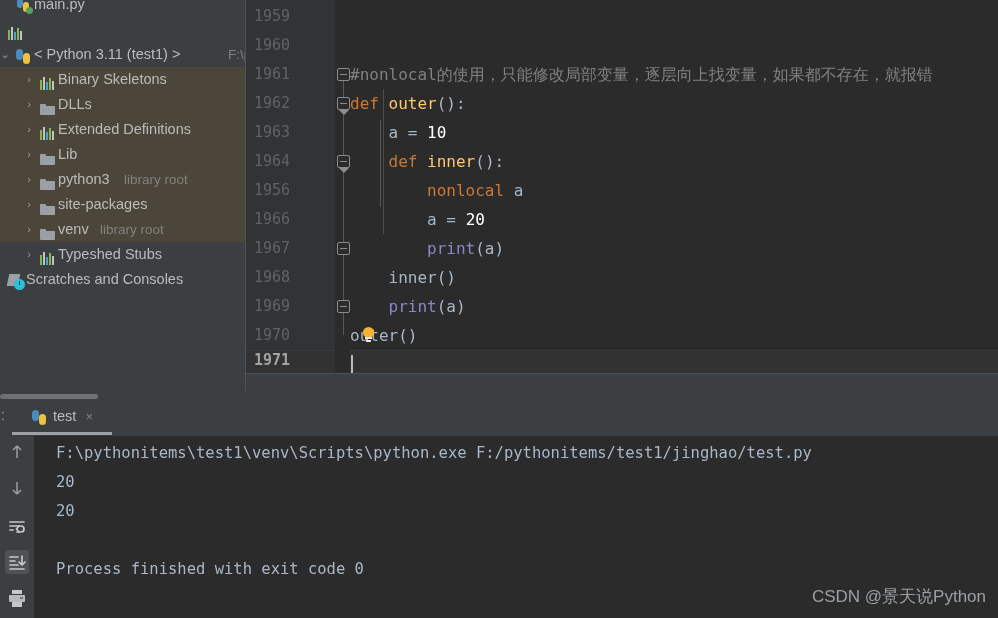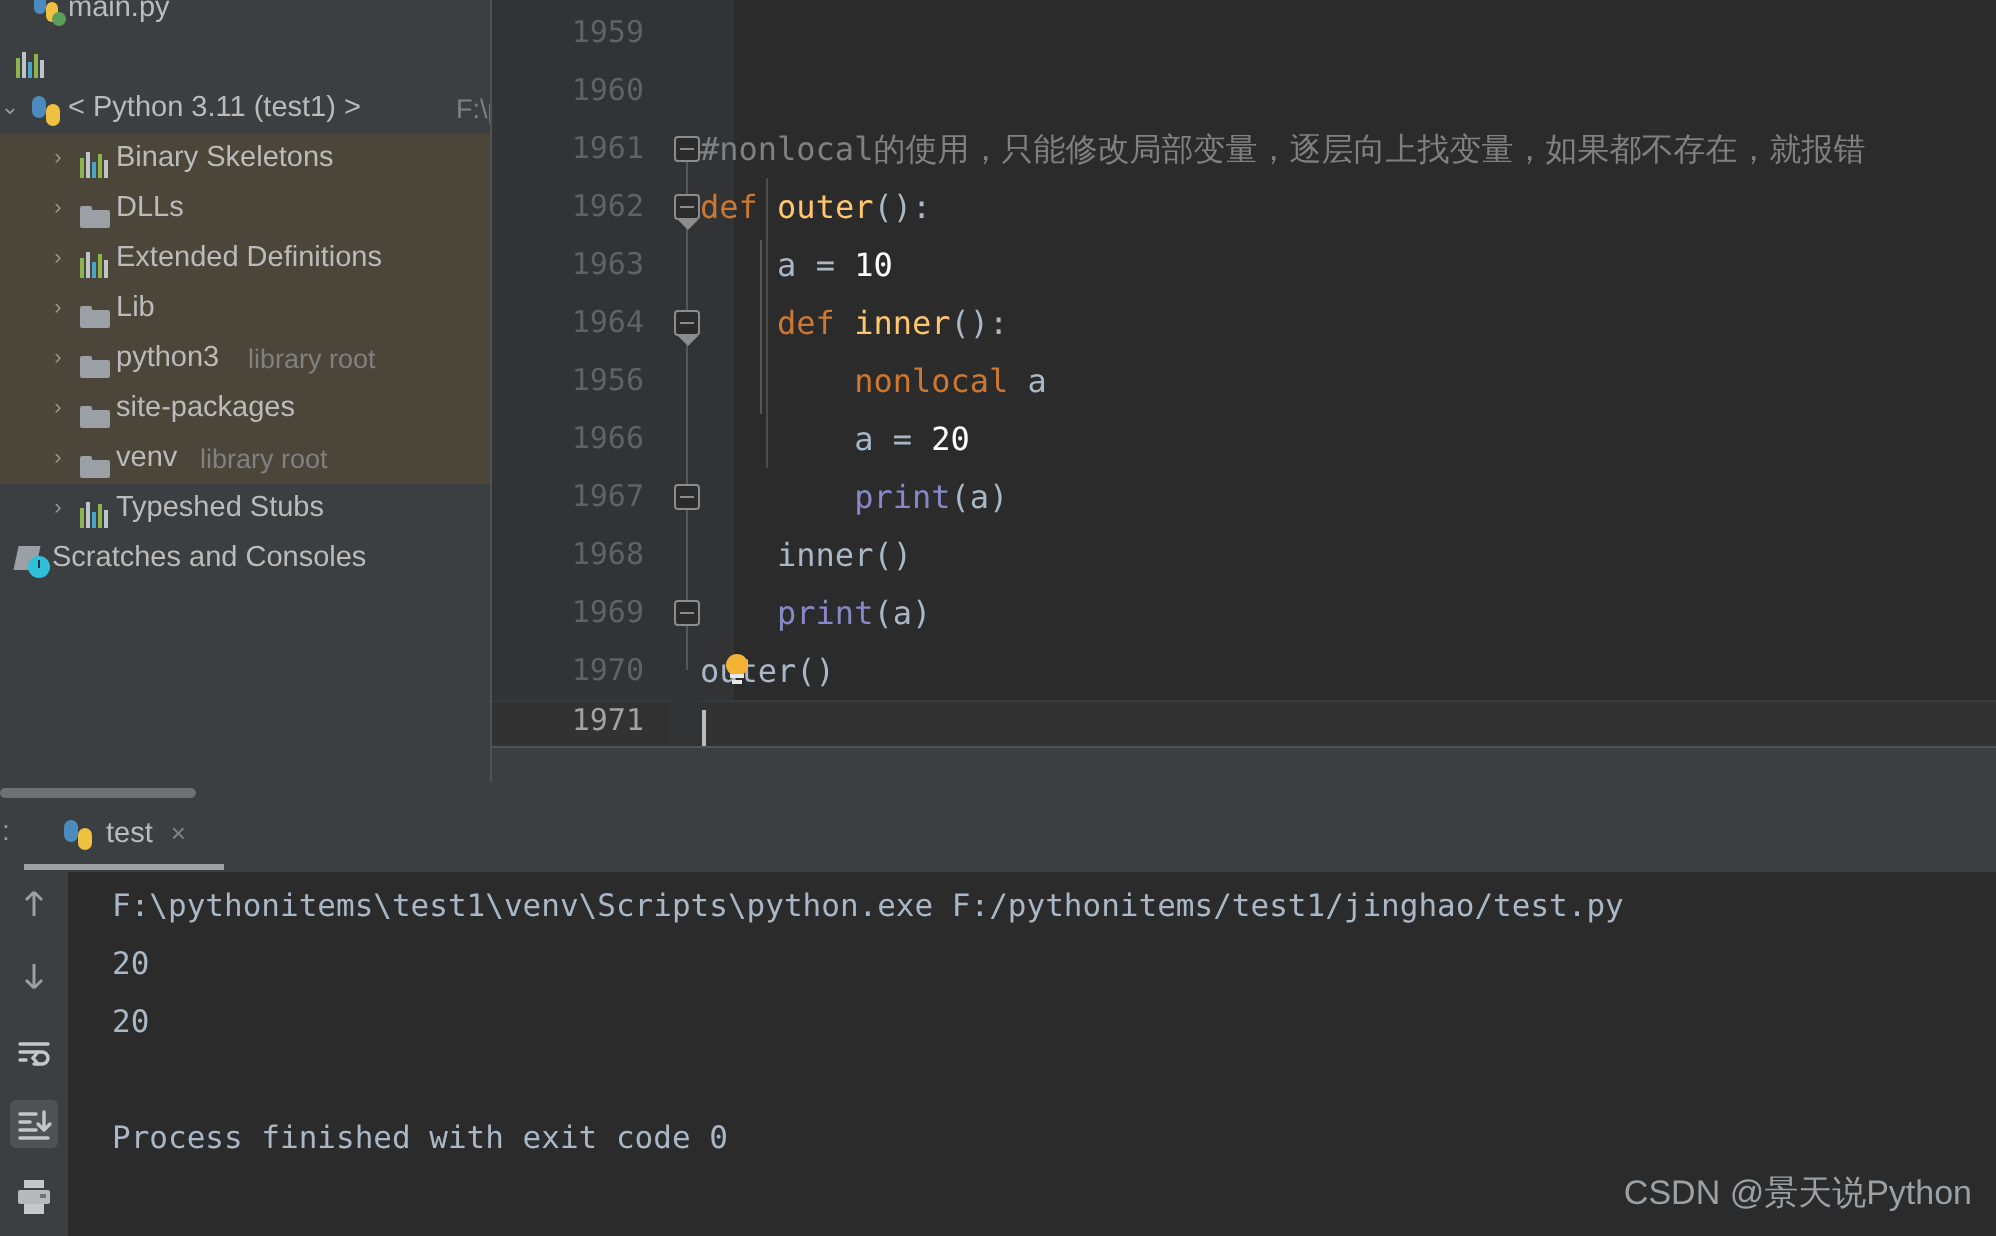--- a/index.html
+++ b/index.html
@@ -67,21 +67,21 @@
   .scratch .sc:after{content:"";position:absolute;left:5px;top:2px;width:1px;height:4px;
     background:#16323A;}
 
   
   .editor{
     position:absolute;left:245px;top:0;width:753px;height:391px;
     background:#2B2B2B;
     font-family:"DejaVu Sans Mono","Liberation Mono",monospace;
   }
   .gutter{
-    position:absolute;left:0;top:0;width:90px;height:391px;background:#313335;padding-left:32px;
+    position:absolute;left:0;top:0;width:90px;height:391px;background:#313335;
   }
   .gutter-line{
     position:absolute;right:45px;height:29px;line-height:29px;
     font-size:15px;color:#606366;text-align:right;
   }
   .gutter-line.cur{color:#A4A3A3;}
   .fold{
     position:absolute;left:92px;width:13px;height:13px;
     border:1px solid #8C8C8C;border-radius:2px;box-sizing:border-box;
     background:#2B2B2B;
@@ -247,21 +247,21 @@
         <div class="gutter-line" style="top: 60px;">1961</div>
         <div class="gutter-line" style="top: 89px;">1962</div>
         <div class="gutter-line" style="top: 118px;">1963</div>
         <div class="gutter-line" style="top: 147px;">1964</div>
         <div class="gutter-line" style="top: 176px;">1956</div>
         <div class="gutter-line" style="top: 205px;">1966</div>
         <div class="gutter-line" style="top: 234px;">1967</div>
         <div class="gutter-line" style="top: 263px;">1968</div>
         <div class="gutter-line" style="top: 292px;">1969</div>
         <div class="gutter-line" style="top: 321px;">1970</div>
-        <div class="gutter-line cur" style="top: 346px;">1971</div>
+        <div class="gutter-line cur" style="top: 346px; font-weight: bold;">1971</div>
         <div class="foldline" style="top: 70px; height: 265px;"></div>
         <div class="foldline" style="left: 135px; top: 120px; height: 87px;"></div>
         <div class="fold" style="top: 68px;"></div>
         <div class="fold" style="top: 97px;"></div>
         <div class="foldtip" style="top: 110px;"></div>
         <div class="fold" style="top: 155px;"></div>
         <div class="foldtip" style="top: 168px;"></div>
         <div class="fold" style="top: 242px;"></div>
         <div class="fold" style="top: 300px;"></div>
       </div>

